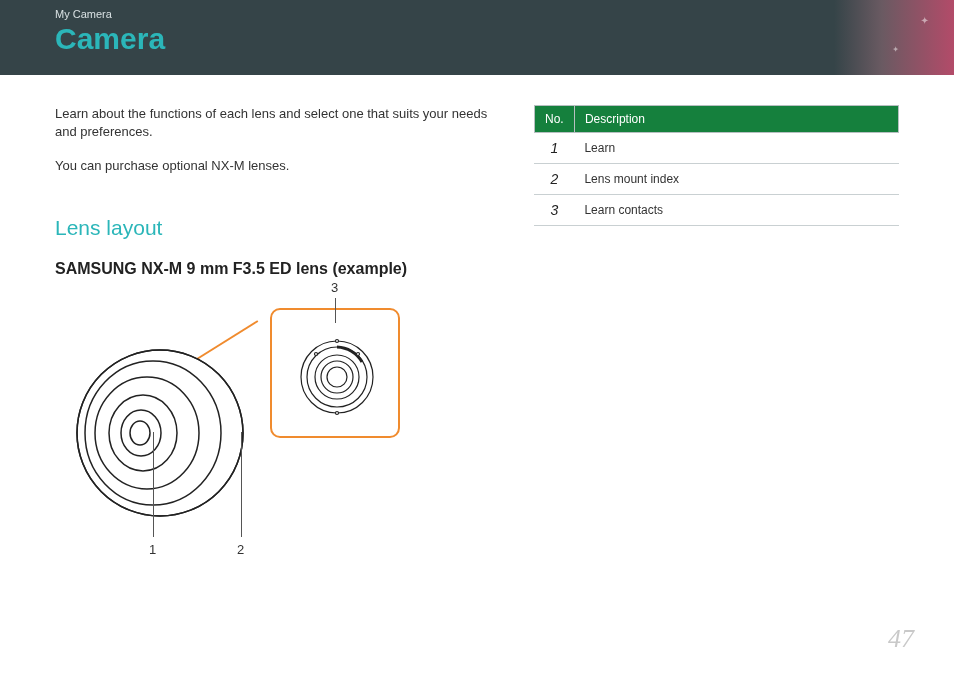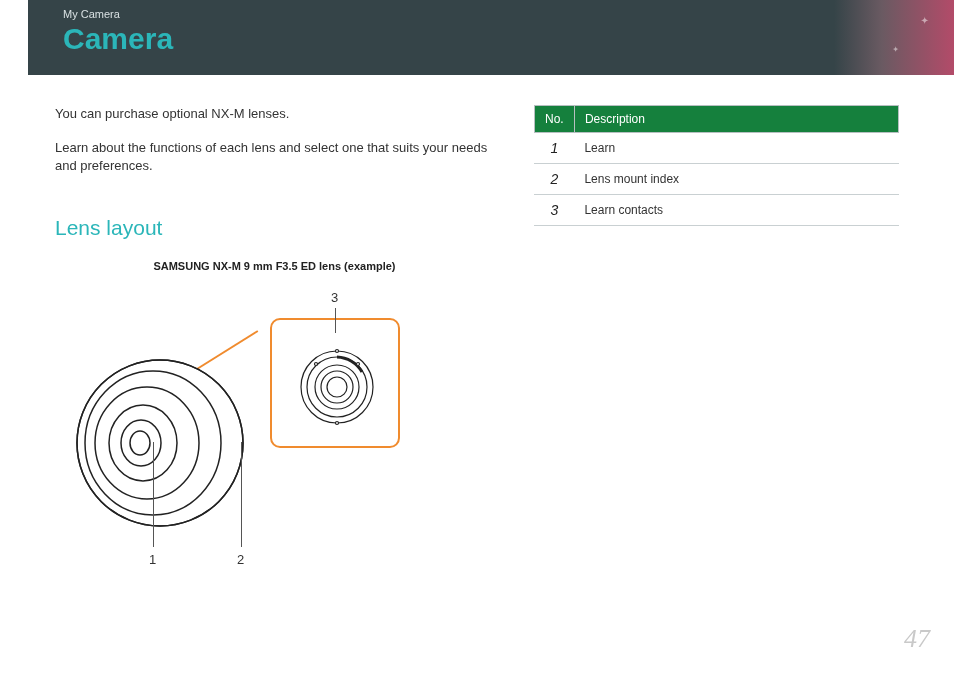--- a/index.html
+++ b/index.html
@@ -7,23 +7,22 @@
     font-family: "Segoe UI", Arial, sans-serif;
     background: #fff;
     width: 954px;
     height: 676px;
     position: relative;
     color: #333;
   }
   .header-band {
     background: #354448;
     height: 75px;
-    padding: 8px 0 0 35px;
+    padding: 8px 0 0 55px;
     position: relative;
-    margin-left: 28px;
   }
   .accent-strip {
     position: absolute;
     right: 0;
     top: 0;
     width: 120px;
     height: 75px;
     background: linear-gradient(90deg, #354448 0%, #6a5a62 40%, #b34b69 100%);
   }
   .accent-strip::before, .accent-strip::after {
@@ -59,25 +58,24 @@
     line-height: 1.4;
   }
   .section-title {
     color: #2bb6b9;
     font-size: 21px;
     font-weight: normal;
     margin-top: 40px;
     margin-bottom: 20px;
   }
   .example-caption {
-    font-size: 11px;
+    font-size: 16px;
     font-weight: bold;
     color: #222;
-    margin-bottom: 36px;
-    text-align: center;
+    margin-bottom: 20px;
   }
   .diagram {
     position: relative;
     width: 320px;
     height: 280px;
   }
   .lens-front {
     position: absolute;
     left: 20px;
     top: 50px;
@@ -154,41 +152,41 @@
     padding: 7px 10px;
   }
   .desc-table td.num {
     text-align: center;
     font-size: 14px;
     font-style: italic;
     color: #222;
   }
   .page-number {
     position: absolute;
-    right: 24px;
+    right: 40px;
     bottom: 22px;
     font-size: 26px;
     font-style: italic;
     color: #c9c9c9;
     font-family: Georgia, serif;
   }
 </style>
 </head>
 <body>
 
 <div class="header-band">
   <div class="breadcrumb">My Camera</div>
   <div class="page-title">Camera</div>
   <div class="accent-strip"></div>
 </div>
 
 <div class="content">
   <div class="col-left">
+    <p class="intro-p">Learn about the functions of each lens and select one that suits your needs and preferences.</p>
     <p class="intro-p">You can purchase optional NX-M lenses.</p>
-    <p class="intro-p">Learn about the functions of each lens and select one that suits your needs and preferences.</p>
 
     <h2 class="section-title">Lens layout</h2>
     <div class="example-caption">SAMSUNG NX-M 9 mm F3.5 ED lens (example)</div>
 
     <div class="diagram">
       <div class="callout-line"></div>
 
       <svg class="lens-front" viewBox="0 0 170 170">
         <ellipse class="oval" cx="85" cy="85" rx="83" ry="83"></ellipse>
         <ellipse class="oval" cx="85" cy="85" rx="83" ry="83" style="fill:none"></ellipse>

